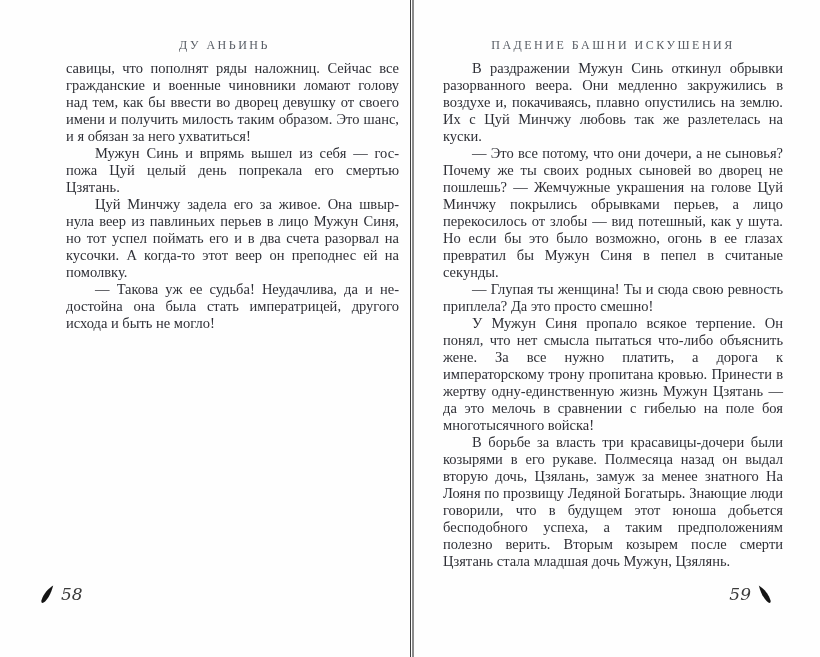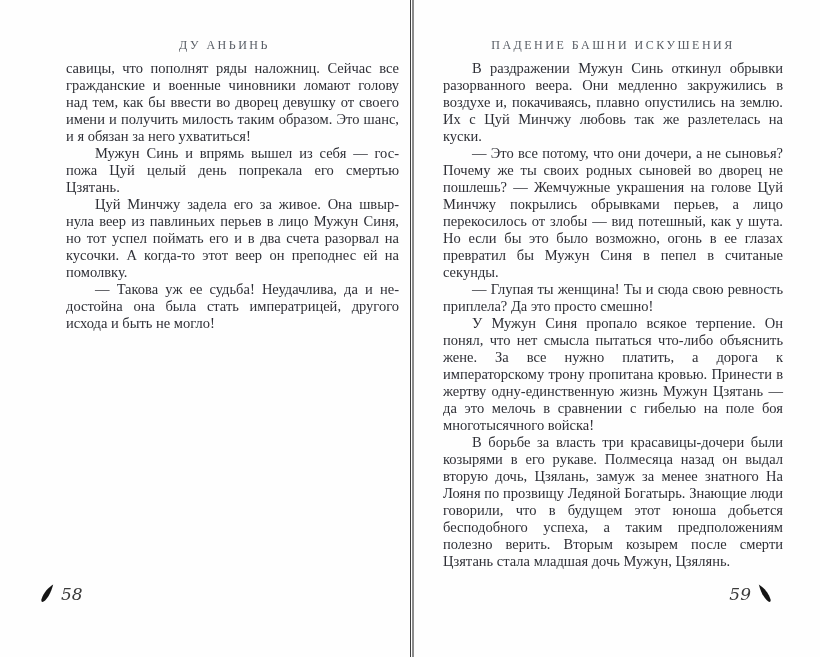--- a/index.html
+++ b/index.html
@@ -64,21 +64,21 @@
     margin: 0;
     padding: 0;
     text-indent: 29px;
   }
   .body-text p.no-indent { text-indent: 0; }
 
   .folio {
     position: absolute;
     top: 584px;
     display: flex;
-    align-items: flex-start;
+    align-items: center;
     gap: 7px;
     font-family: "DejaVu Serif", serif;
     font-style: italic;
     font-size: 17px;
     color: #3a3a3a;
   }
   .page-left  .folio { left: 40px; }
   .page-right .folio { right: 48px; }
 
   .feather { display: inline-block; width: 14px; height: 19px; }

